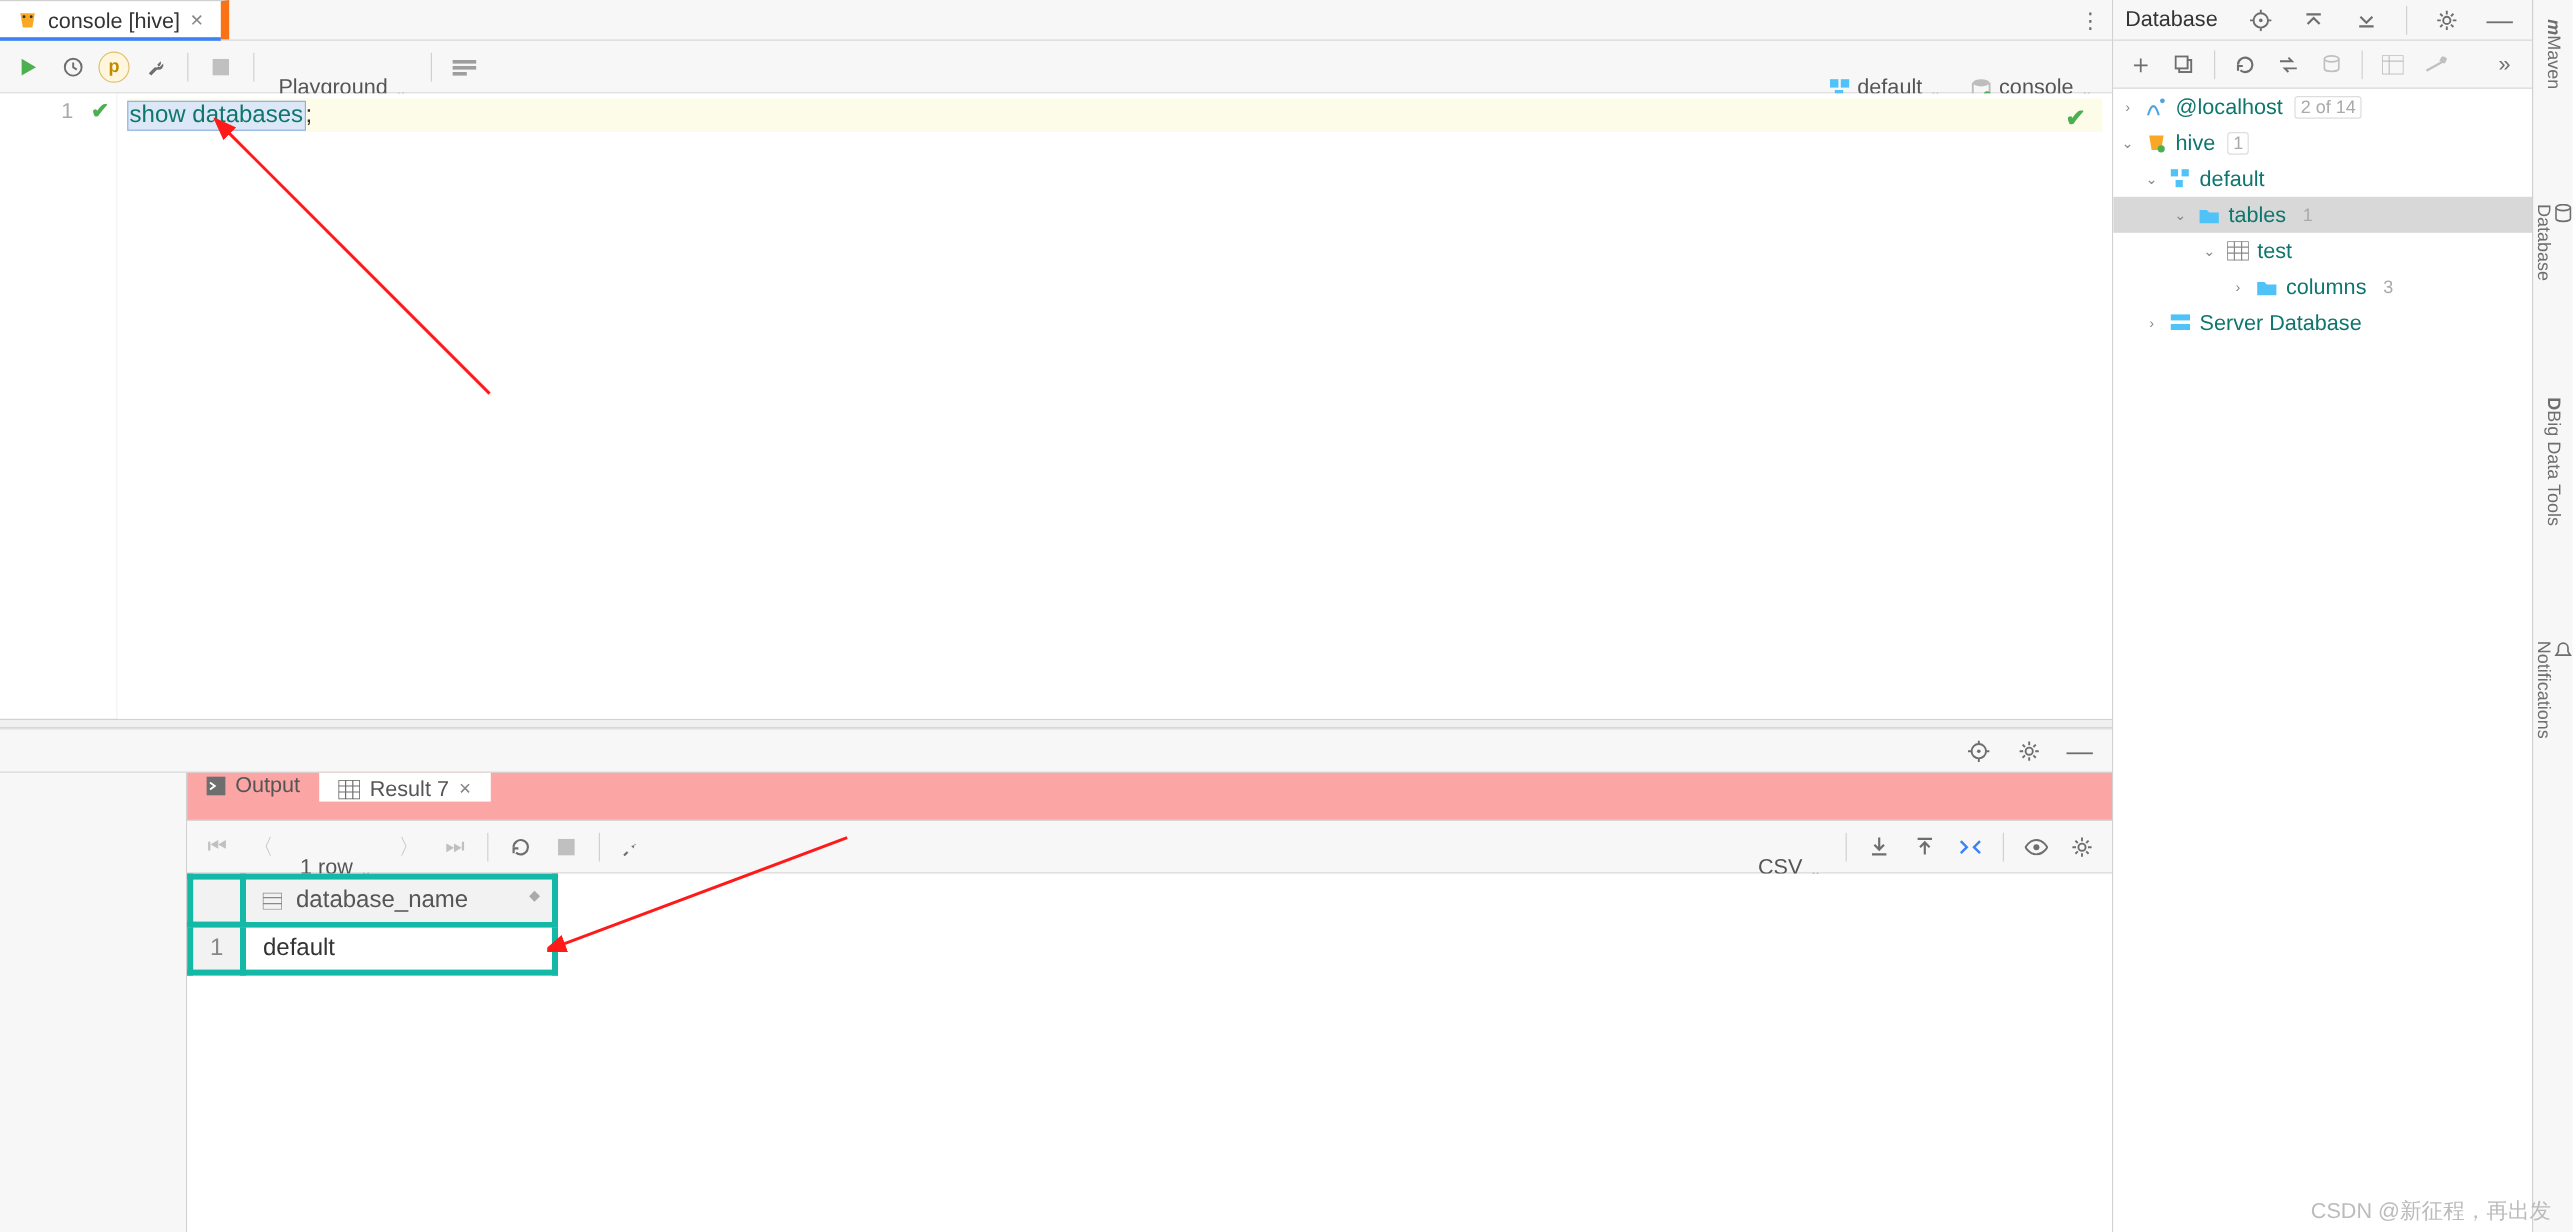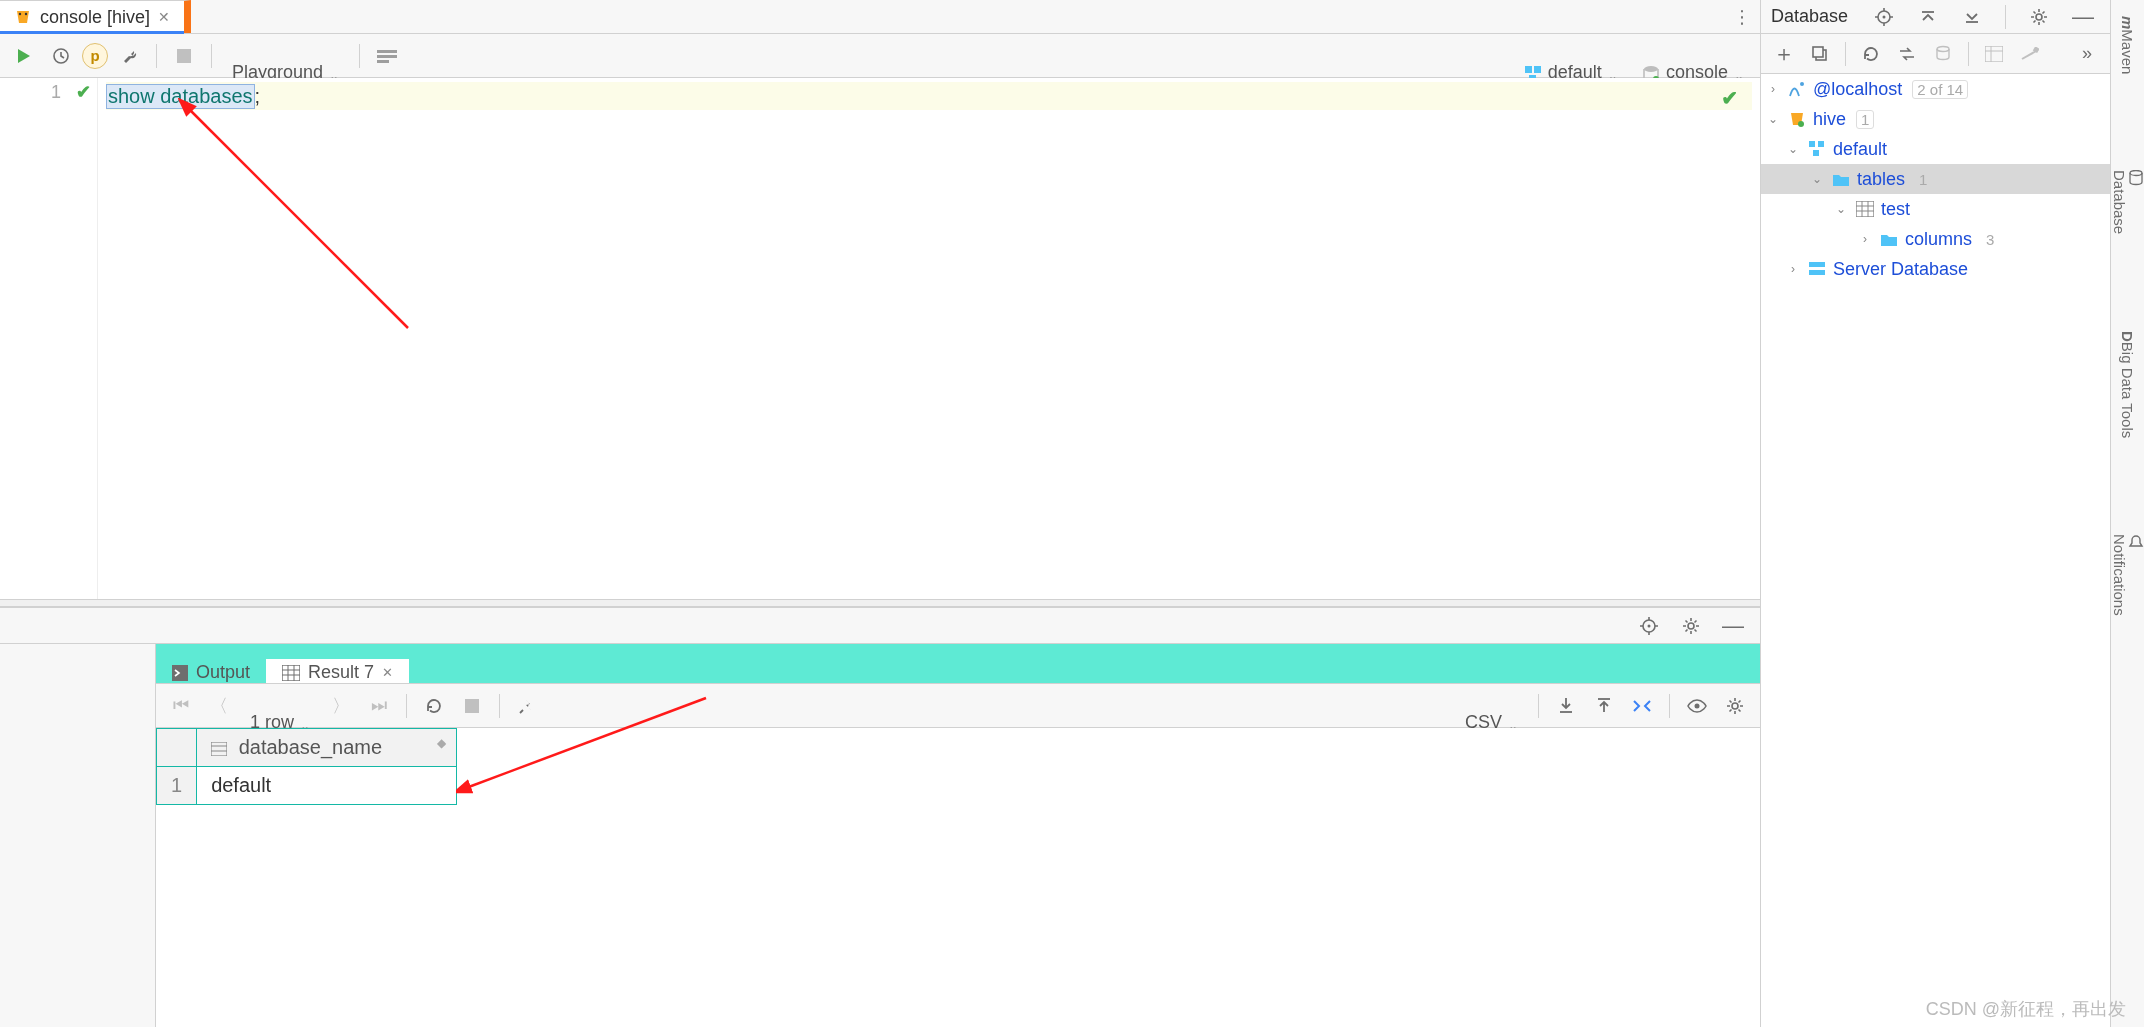--- a/index.html
+++ b/index.html
@@ -41,45 +41,45 @@
 
 
 .hsplit { height:8px; background:#f0f0f0; border-top:1px solid #d1d1d1; border-bottom:1px solid #d1d1d1; cursor:row-resize; }
 
 
 .results { height: 420px; background:#fff; display:flex; flex-direction:column; border-top:1px solid #d1d1d1; }
 .results-top { height:36px; background:#f7f7f7; border-bottom:1px solid #d1d1d1; display:flex; align-items:center; justify-content:flex-end; padding:0 10px; gap:8px; }
 .results-body { flex:1; display:flex; min-height:0; }
 .results-left { width:156px; background:#f7f7f7; border-right:1px solid #d1d1d1; }
 .results-main { flex:1; display:flex; flex-direction:column; min-width:0; }
-.rtabs { height:40px; background:#5eead4; border-bottom:1px solid #d1d1d1; display:flex; align-items:flex-end; }
+.rtabs { height:40px; background:#fca5a5; border-bottom:1px solid #d1d1d1; display:flex; align-items:flex-start; }
 .rtab { display:flex; align-items:center; gap:8px; padding:0 16px; font-size:18px; color:#555; cursor:pointer; }
 .rtab.active { background:#fff; border-top:3px solid transparent; }
 .rtab .close { color:#888; font-size:13px; }
 .rtoolbar { height:44px; background:#f7f7f7; border-bottom:1px solid #d1d1d1; display:flex; align-items:center; padding:0 8px; gap:4px; }
 .rtoolbar .spacer { flex:1; }
 .grid { flex:1; background:#fff; position:relative; }
 .grid table { border-collapse:collapse; font-family:"JetBrains Mono",Consolas,monospace; font-size:20px; }
-.grid th, .grid td { border:1px solid #14b8a6; padding:6px 14px; text-align:left; height:38px; }
+.grid th, .grid td { border:5px solid #14b8a6; padding:6px 14px; text-align:left; height:38px; }
 .grid th { background:#f2f2f2; color:#555; font-weight:normal; }
 .grid td.rownum { background:#f2f2f2; color:#888; text-align:right; width:40px; }
 .grid th.colh { min-width:260px; position:relative; }
 .grid th.colh .sort { position:absolute; right:10px; color:#aaa; font-size:12px; }
 .arrow2 { position:absolute; pointer-events:none; }
 
 
 .db-head { height:34px; display:flex; align-items:center; padding:0 10px; gap:10px; border-bottom:1px solid #d1d1d1; background:#f7f7f7; }
 .db-head .title { font-size:18px; color:#333; flex:1; }
 .db-tool { height:40px; display:flex; align-items:center; padding:0 6px; gap:2px; border-bottom:1px solid #d1d1d1; background:#f7f7f7; }
 .db-tree { flex:1; background:#fff; overflow:auto; font-size:18px; }
 .node { display:flex; align-items:center; height:30px; gap:6px; padding-right:8px; cursor:pointer; }
 .node.sel { background:#d8d8d8; }
 .node .arrow { width:16px; text-align:center; color:#888; font-size:12px; }
 .node .ic { width:20px; height:20px; display:flex; align-items:center; justify-content:center; }
-.node .lbl { color:#1d4ed8; }
+.node .lbl { color:#0f766e; }
 .node .cnt { color:#aaa; font-size:15px; border:1px solid #ddd; border-radius:3px; padding:0 4px; margin-left:4px; }
 .ind0 { padding-left:4px; } .ind1 { padding-left:24px; } .ind2 { padding-left:48px; } .ind3 { padding-left:72px; } .ind4 { padding-left:96px; }
 
 .watermark { position:absolute; right:18px; bottom:6px; color:#bbb; font-size:18px; }
 
 
 svg { display:block; }
 </style>
 </head>
 <body>

